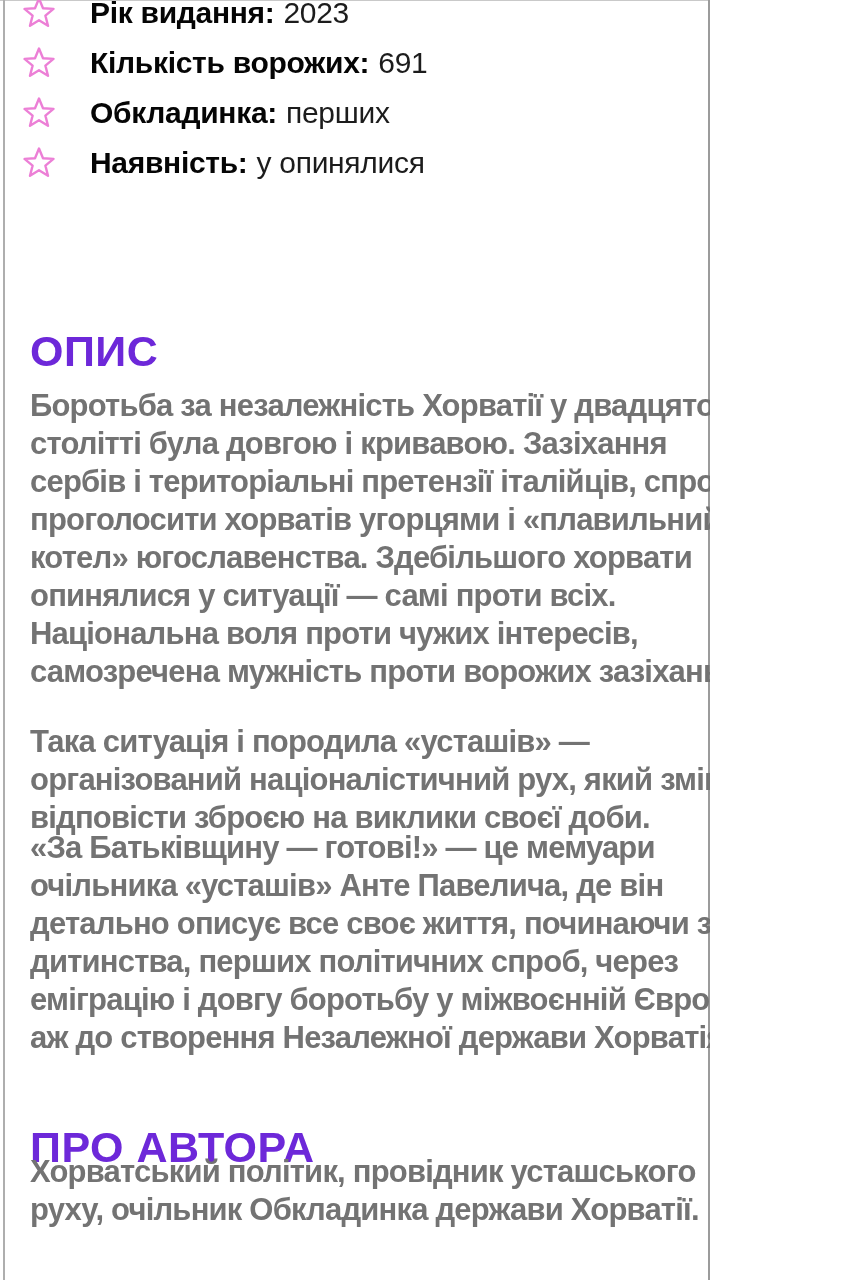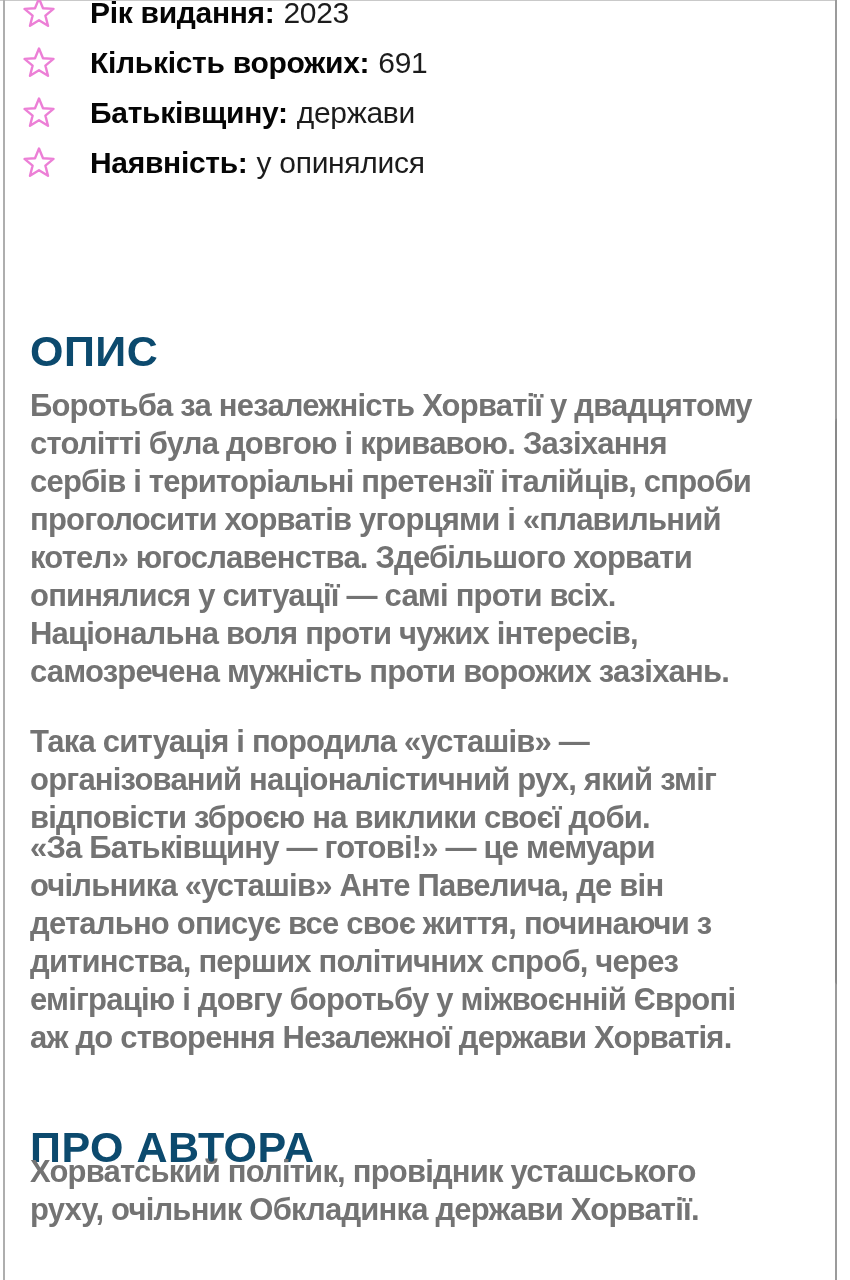--- a/index.html
+++ b/index.html
@@ -2,21 +2,21 @@
 <html><head>
 <meta charset="utf-8">
 <style>
   html, body {
     margin: 0;
     padding: 0;
     background: #ffffff;
   }
   .page {
     position: relative;
-    width: 837px;
+    width: 710px;
     height: 1280px;
     background: #ffffff;
     overflow: hidden;
     font-family: "Liberation Sans", "DejaVu Sans", sans-serif;
     color: #0a0a0a;
   }
   
   .edge-left {
     position: absolute;
     left: 3px; top: 0; bottom: 0;
@@ -80,21 +80,21 @@
     margin-left: 9px;
   }
   
   .section-heading {
     position: absolute;
     left: 30px;
     font-size: 43px;
     font-weight: bold;
     letter-spacing: 0.5px;
     line-height: 1.1;
-    color: #0c4a6e;
+    color: #6d28d9;
   }
   .h-opys   { top: 292px; }
   .h-author { top: 1088px; }
   
   .para {
     position: absolute;
     left: 30px;
     width: 800px;
     font-size: 31px;
     font-weight: bold;
@@ -142,21 +142,21 @@
     </div>
 
 
     <div class="spec-row">
       <span class="star">
         <svg viewBox="0 0 34 34" width="34" height="34">
             <path d="M17 2.5 L21.0 12.2 L31.5 12.9 L23.4 19.6 L26.0 29.8 L17 24.2 L8.0 29.8 L10.6 19.6 L2.5 12.9 L13.0 12.2 Z" fill="#ffffff" stroke="#ec7fd6" stroke-width="2.4" stroke-linejoin="round"></path>
           </svg>
       </span>
       <span class="spec-text">
-        <span class="spec-label">Батьківщину:</span><span class="spec-value">держави</span>
+        <span class="spec-label">Обкладинка:</span><span class="spec-value">перших</span>
       </span>
     </div>
 
     <div class="spec-row">
       <span class="star">
         <svg viewBox="0 0 34 34" width="34" height="34">
             <path d="M17 2.5 L21.0 12.2 L31.5 12.9 L23.4 19.6 L26.0 29.8 L17 24.2 L8.0 29.8 L10.6 19.6 L2.5 12.9 L13.0 12.2 Z" fill="#ffffff" stroke="#ec7fd6" stroke-width="2.4" stroke-linejoin="round"></path>
           </svg>
       </span>
       <span class="spec-text">

